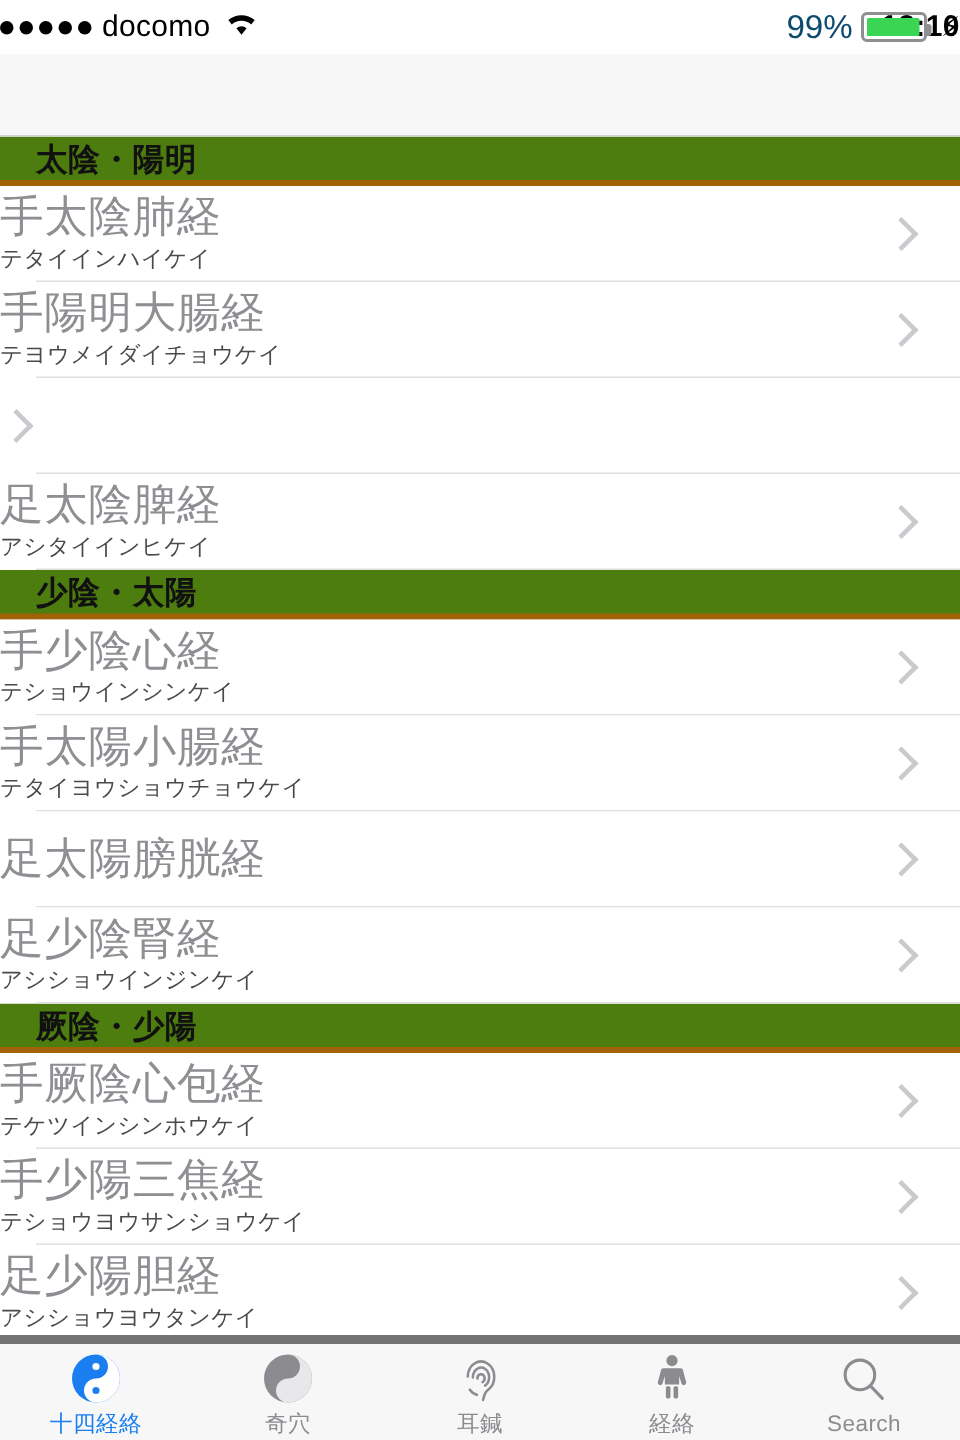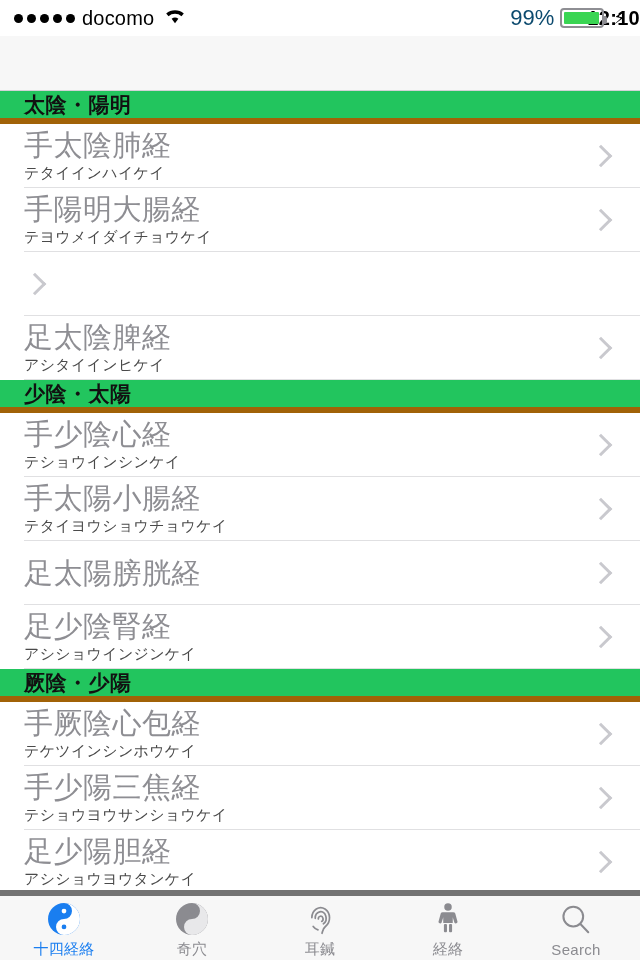--- a/index.html
+++ b/index.html
@@ -9,21 +9,21 @@
     background:#ffffff;
     overflow:hidden;
   }
   #app { position:relative; width:640px; height:960px; background:#fff; }
 
   
   .statusbar{
     height:36px; width:100%;
     background:#ffffff;
     display:flex; align-items:center;
-    padding:0 14px;
+    padding:0 0;
     position:relative;
   }
   .sb-left{ display:flex; align-items:center; gap:7px; }
   .dots{ display:flex; gap:4px; align-items:center; }
   .dot{ width:9px; height:9px; border-radius:50%; background:#000; display:block; }
   .carrier{ font-size:20px; color:#000; letter-spacing:.2px; }
   .wifi{ margin-left:2px; display:block; }
   .sb-center{
     position:absolute; left:0; right:0; top:0; height:36px;
     display:flex; align-items:center; justify-content:flex-end;
@@ -52,32 +52,32 @@
     border-bottom:1px solid #d2d2d6;
   }
 
   
   .list{
     position:absolute; top:91px; left:0; right:0; bottom:70px;
     background:#ffffff; overflow:hidden;
   }
   .section-header{
     height:33px;
-    background:#22c55e;
+    background:#4d7c0f;
     display:flex; align-items:center;
     padding:0 0 0 24px;
     font-size:21px; font-weight:bold; color:#111;
     letter-spacing:.5px;
-    border-bottom:6px solid #a16207;
+    border-bottom:4px solid #a16207;
   }
   .row{
     height:64px;
     background:#fff;
     display:flex; align-items:center;
-    padding-left:24px; padding-right:20px;
+    padding-right:20px;
     position:relative;
   }
   .row:after{
     content:""; position:absolute; left:24px; right:0; bottom:0;
     height:1px; background:#e0e0e2;
   }
   .row.last:after{ left:24px; }
   .row-text{ flex:1; min-width:0; display:flex; flex-direction:column; justify-content:center; }
   .row-title{
     font-size:29px; color:#8e8e93; line-height:1.05;

